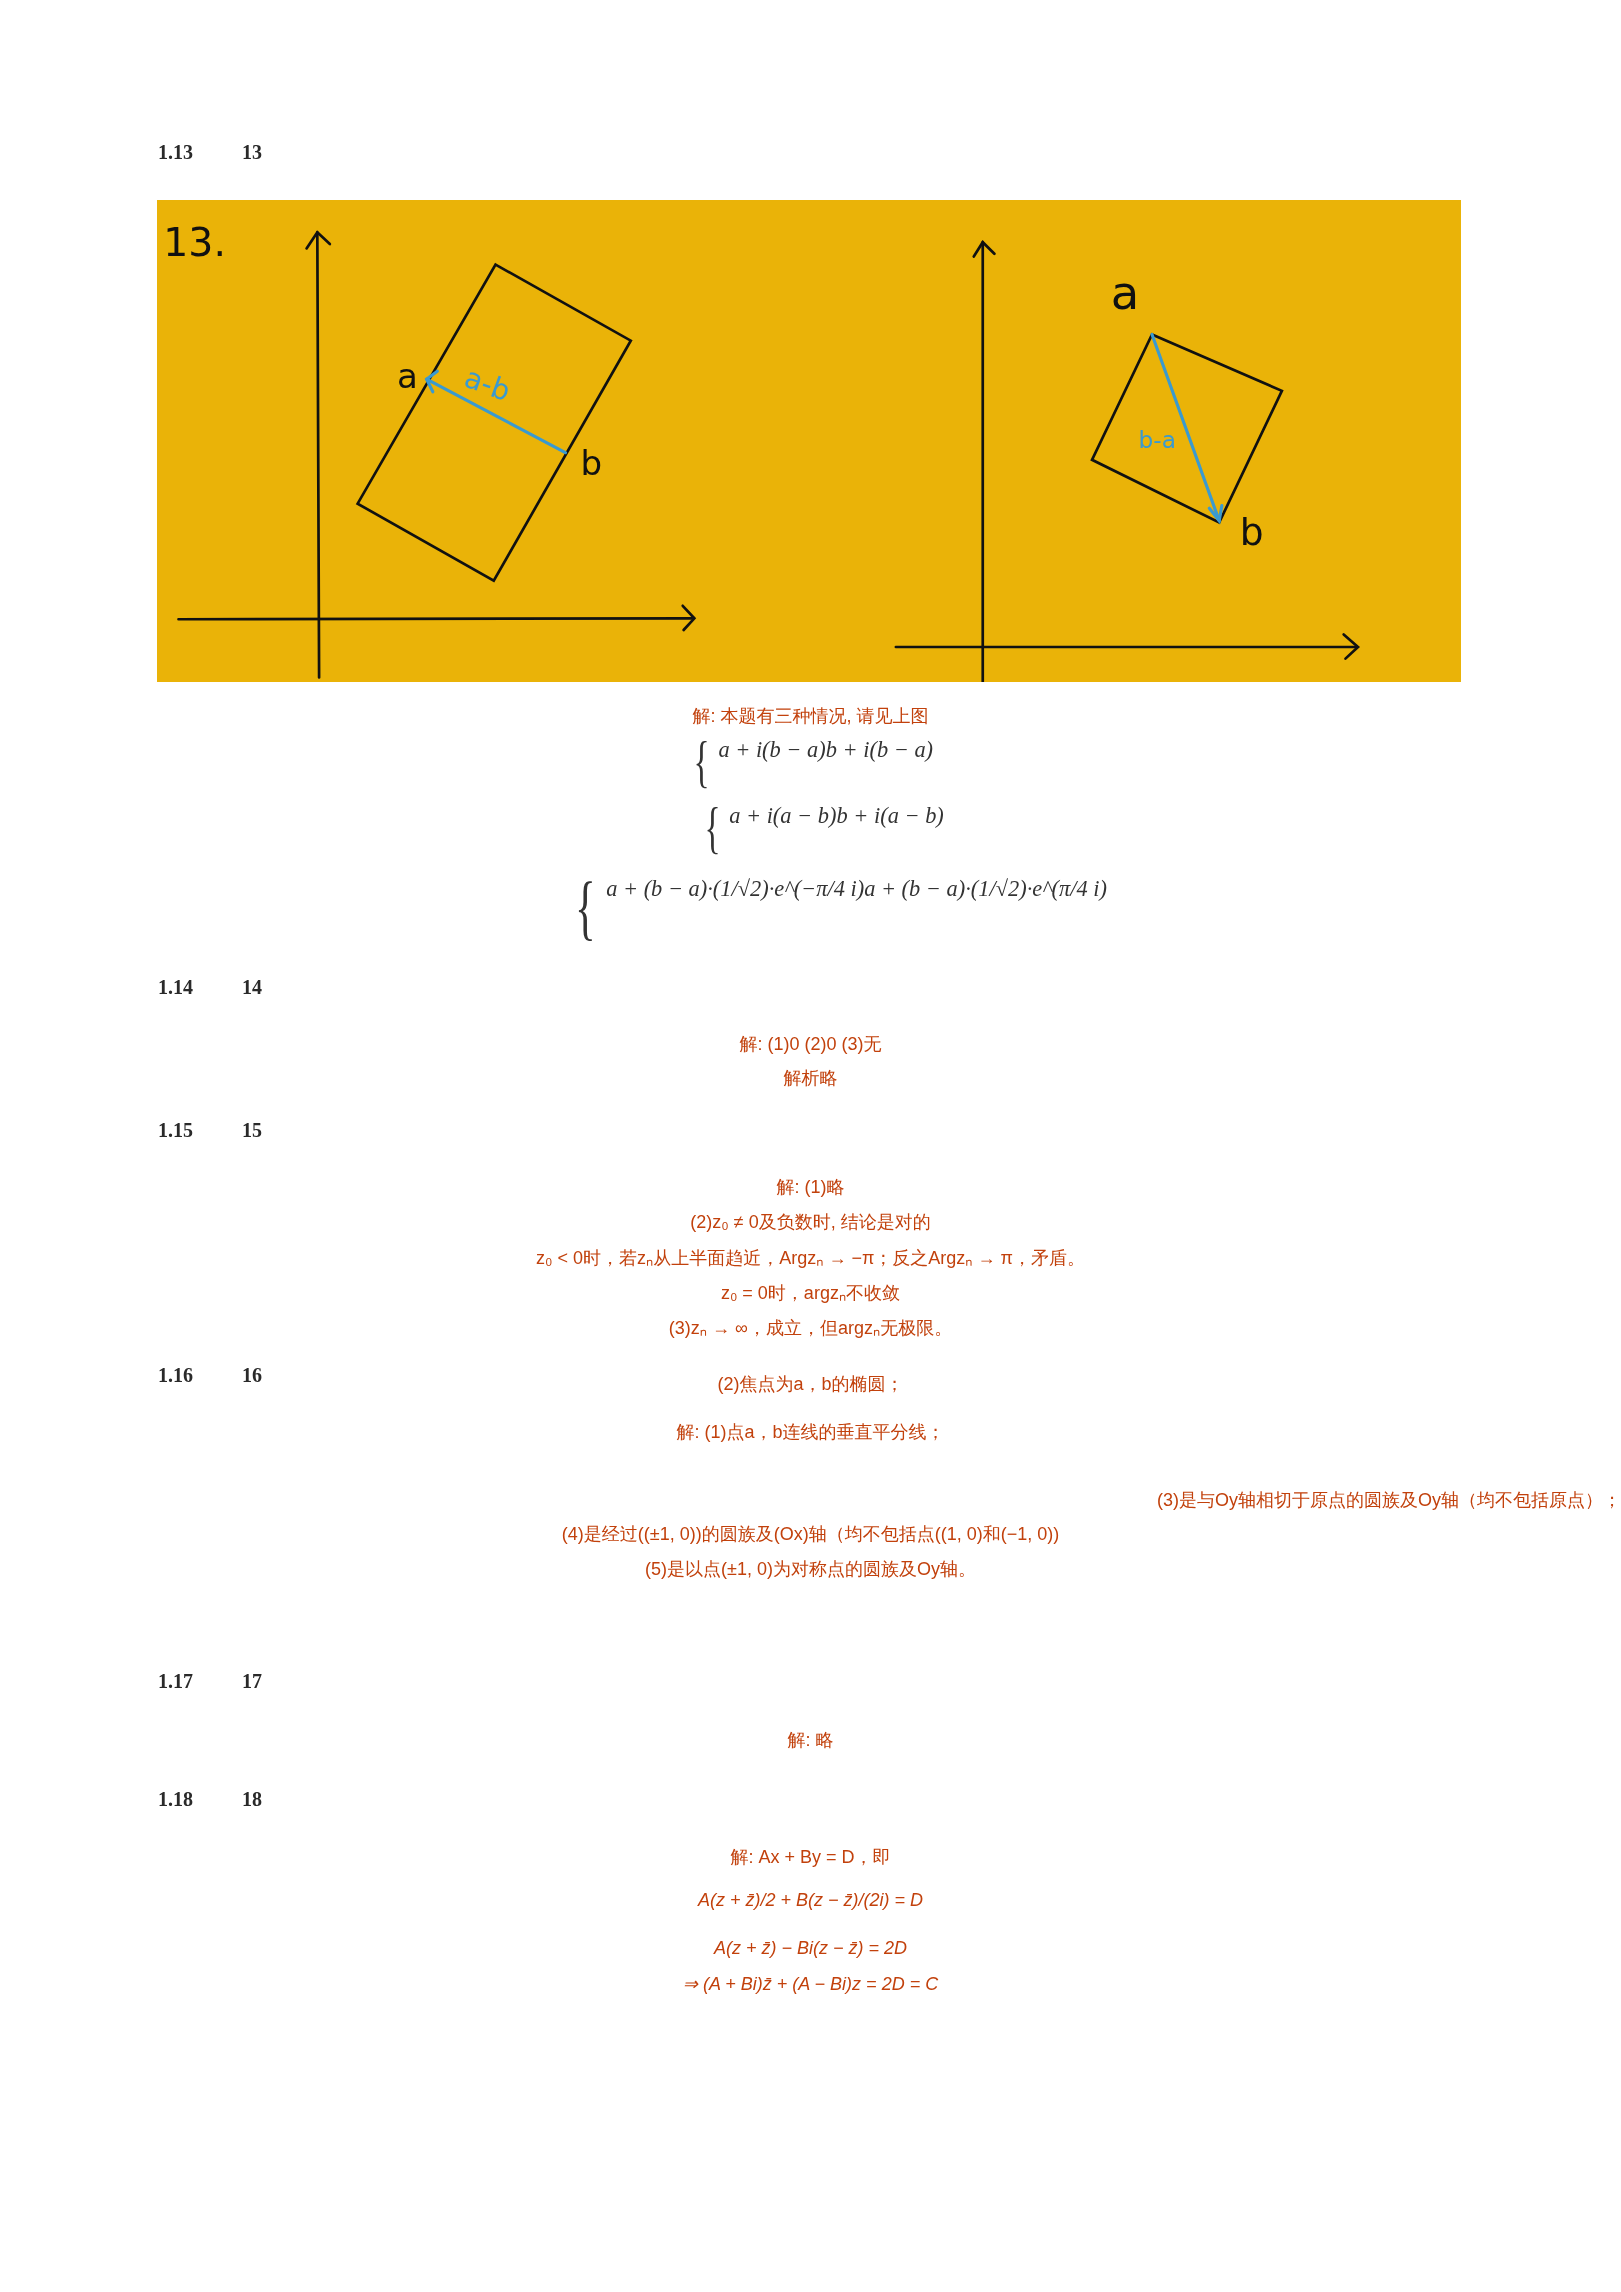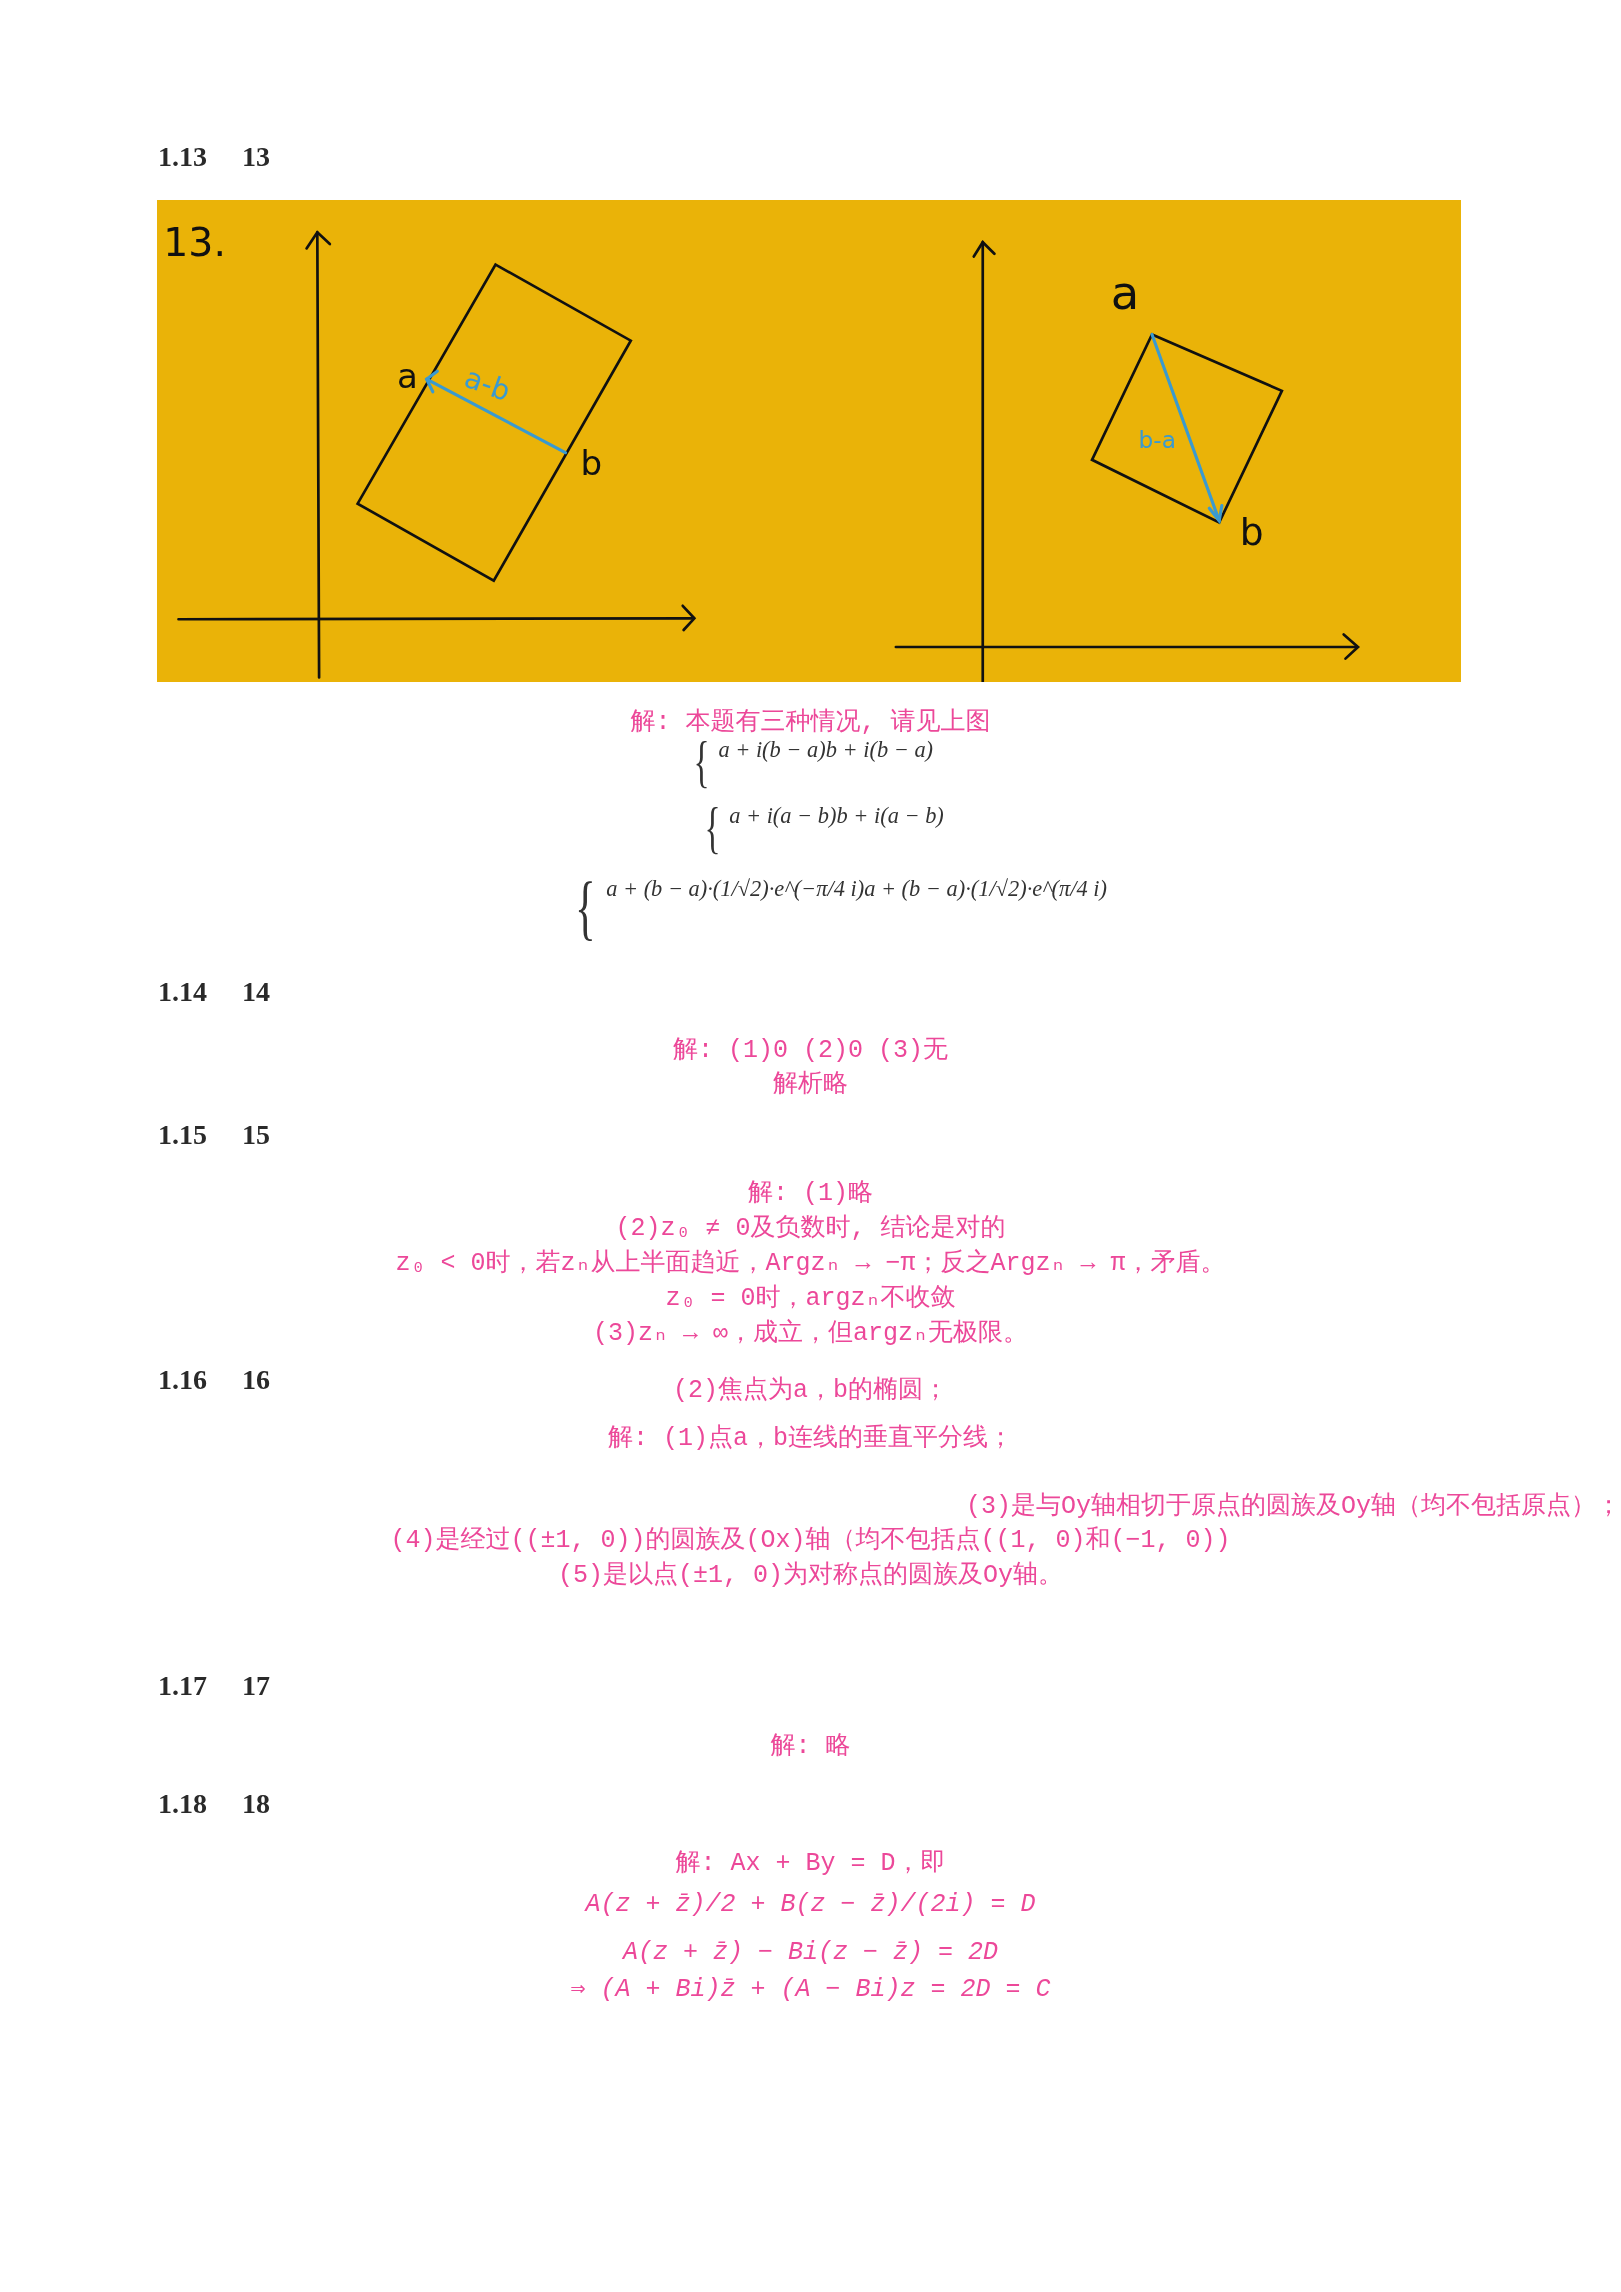--- a/index.html
+++ b/index.html
@@ -1,24 +1,24 @@
 <!DOCTYPE html>
 <html style="font-size:14.3px"><head>
 <meta charset="utf-8">
 <style>
   html, body { margin: 0; padding: 0; background: #ffffff; }
   body { width: 1621px; height: 2293px; position: relative; overflow: hidden;
          font-family: "DejaVu Serif", "Liberation Serif", serif; color: #2b2b2b; }
   .heading { position: absolute; left: 158px; font-family: "Liberation Serif", serif;
-             font-weight: bold; font-size: 28px; color: #2a2a2a; white-space: nowrap; }
+             font-weight: bold; font-size: 20px; color: #2a2a2a; white-space: nowrap; }
   .heading .num2 { position: absolute; left: 84px; }
   .figure { position: absolute; left: 157px; top: 200px; width: 1304px; height: 482px; background: #eab308; }
   .figure svg { position: absolute; left: 0; top: 0; }
   .center-line { position: absolute; left: 0; width: 1621px; text-align: center;
-                 font-family: Liberation Mono, monospace; font-size: 25px; color: #ec4899; white-space: nowrap; }
+                 font-family: Liberation Sans, sans-serif; font-size: 18px; color: #c2410c; white-space: nowrap; }
   .math { font-style: italic; }
   .cases { position: absolute; left: 0; width: 1621px; display: flex; justify-content: center; }
   .cases-inner { display: flex; align-items: stretch; font-family: "Liberation Serif", serif; font-size: 22.4px; color: #333; }
   .brace { font-size: 56px; line-height: 52px; font-weight: 100; margin-right: 3.6px; transform: scaleX(0.6); }
   .case-rows { display: flex; flex-direction: row; justify-content: space-around; font-style: italic; }
   .case-row { line-height: 27px; white-space: nowrap; }
 </style>
 </head>
 <body>
 

